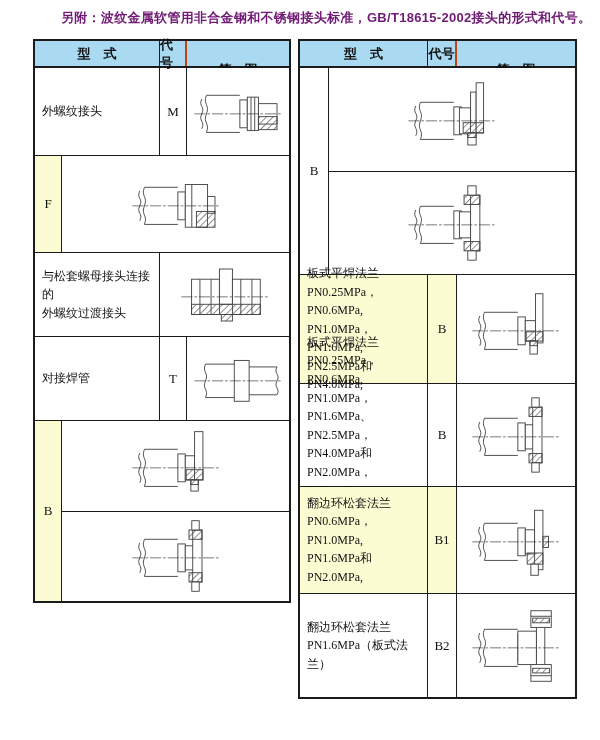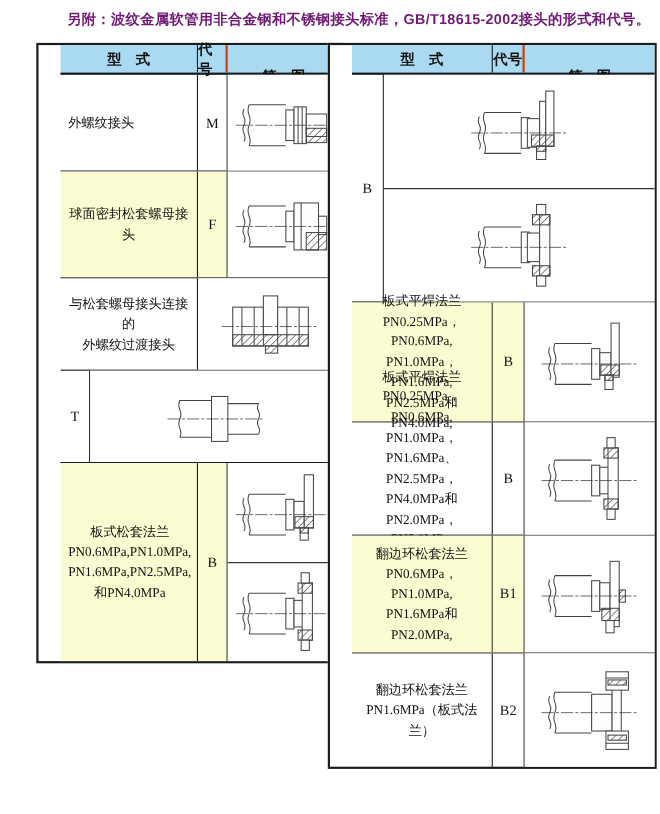--- a/index.html
+++ b/index.html
@@ -5,29 +5,29 @@
   html,body{margin:0;padding:0;}
   body{
     width:600px;height:740px;position:relative;background:#ffffff;
     font-family:"Liberation Sans",sans-serif;color:#111;overflow:hidden;
   }
   .title{
     position:absolute;left:33px;top:9px;width:560px;
     font-size:13px;font-weight:bold;letter-spacing:.3px;color:#701a75;margin-left:28px;
   }
   .tbl{
-    position:absolute;top:39px;border:2px solid #1b1b1b;background:#fff;padding-left:20px;
+    position:absolute;top:39px;border:2px solid #1b1b1b;background:#fff;
   }
   #left-table{left:33px;width:254px;}
   #right-table{left:298px;width:275px;}
   .thead{
     display:flex;height:27px;background:#aadaf2;border-bottom:2px solid #1b1b1b;
     font-size:13px;font-weight:bold;align-items:center;box-sizing:border-box;
   }
-  .trow{display:flex;border-bottom:1px solid #1b1b1b;box-sizing:border-box;text-align:center;}
+  .trow{display:flex;border-bottom:1px solid #1b1b1b;box-sizing:border-box;}
   .trow:last-child{border-bottom:none;}
   .cell{box-sizing:border-box;}
   .c-type{
     border-right:1px solid #1b1b1b;display:flex;align-items:center;
     padding:4px 7px;font-size:12px;line-height:1.55;white-space:pre-line;
     font-family:"Liberation Serif","Liberation Sans",serif;
   }
   .c-code{
     border-right:1px solid #1b1b1b;display:flex;align-items:center;justify-content:center;
     font-family:"Liberation Serif",serif;font-size:13px;
@@ -79,21 +79,20 @@
             <line x1="68" y1="26" x2="68" y2="62" stroke="#444" stroke-width="1"></line>
             <rect x="72" y="33" width="20" height="22" fill="#fefefe" stroke="#444" stroke-width="1"></rect>
             <rect x="72" y="47" width="20" height="14" fill="url(#hatch0)" stroke="#444" stroke-width="1"></rect>
             <line x1="3" y1="44" x2="97" y2="44" stroke="#333" stroke-width="0.7" stroke-dasharray="12 2 3 2"></line>
           </svg>
         </div>
     </div>
   </div>
 
   <div class="trow" style="height:97px">
-    <div class="cell c-type w-type hl">球面密封松套螺母接头</div>
     <div class="cell c-code w-code hl">F</div>
     <div class="cell c-diag">
       <div class="dsub">
           <svg width="96" height="78" viewBox="0 0 100 84" xmlns="http://www.w3.org/2000/svg">
             <defs>
               <pattern id="hatch1" width="5" height="5" patternUnits="userSpaceOnUse" patternTransform="rotate(45)">
                 <line x1="0" y1="0" x2="0" y2="5" stroke="#555" stroke-width="1.4"></line>
               </pattern>
             </defs>
             <path d="M16,24 C12,34 20,34 16,44 C12,54 20,54 16,64" fill="none" stroke="#444" stroke-width="1"></path>
@@ -132,20 +131,21 @@
             <rect x="14" y="52" width="74" height="11" fill="url(#hatch2)" stroke="#444" stroke-width="1"></rect>
             <rect x="46" y="63" width="12" height="7" fill="url(#hatch2)" stroke="#444" stroke-width="1"></rect>
             <line x1="3" y1="44" x2="97" y2="44" stroke="#333" stroke-width="0.7" stroke-dasharray="12 2 3 2"></line>
           </svg>
         </div>
     </div>
   </div>
 
 
   <div class="trow" style="height:84px">
+    <div class="cell c-type w-type">对接焊管</div>
     <div class="cell c-code w-code">T</div>
     <div class="cell c-diag">
       <div class="dsub">
           <svg width="96" height="78" viewBox="0 0 100 84" xmlns="http://www.w3.org/2000/svg">
             <defs>
               <pattern id="hatch4" width="5" height="5" patternUnits="userSpaceOnUse" patternTransform="rotate(45)">
                 <line x1="0" y1="0" x2="0" y2="5" stroke="#555" stroke-width="1.4"></line>
               </pattern>
             </defs>
             <path d="M15,26 C11,35 19,35 15,44 C11,53 19,53 15,62" fill="none" stroke="#444" stroke-width="1"></path>
@@ -155,24 +155,20 @@
             <line x1="62" y1="29" x2="92" y2="29" stroke="#444" stroke-width="1"></line>
             <line x1="62" y1="59" x2="92" y2="59" stroke="#444" stroke-width="1"></line>
             <path d="M92,29 C88,36.5 96,36.5 92,44 C88,51.5 96,51.5 92,59" fill="none" stroke="#444" stroke-width="1"></path>
             <line x1="3" y1="44" x2="97" y2="44" stroke="#333" stroke-width="0.7" stroke-dasharray="12 2 3 2"></line>
           </svg>
         </div>
     </div>
   </div>
 
   <div class="trow" style="height:180px">
-    <div class="cell c-type w-type hl">板式松套法兰
-PN0.6MPa,PN1.0MPa,
-PN1.6MPa,PN2.5MPa,
-和PN4.0MPa</div>
     <div class="cell c-code w-code hl">B</div>
     <div class="cell c-diag">
       <div class="dsub" style="height:90px">
           <svg width="96" height="78" viewBox="0 0 100 84" xmlns="http://www.w3.org/2000/svg">
             <defs>
               <pattern id="hatch5" width="5" height="5" patternUnits="userSpaceOnUse" patternTransform="rotate(45)">
                 <line x1="0" y1="0" x2="0" y2="5" stroke="#555" stroke-width="1.4"></line>
               </pattern>
             </defs>
             <path d="M16,24 C12,34 20,34 16,44 C12,54 20,54 16,64" fill="none" stroke="#444" stroke-width="1"></path>

